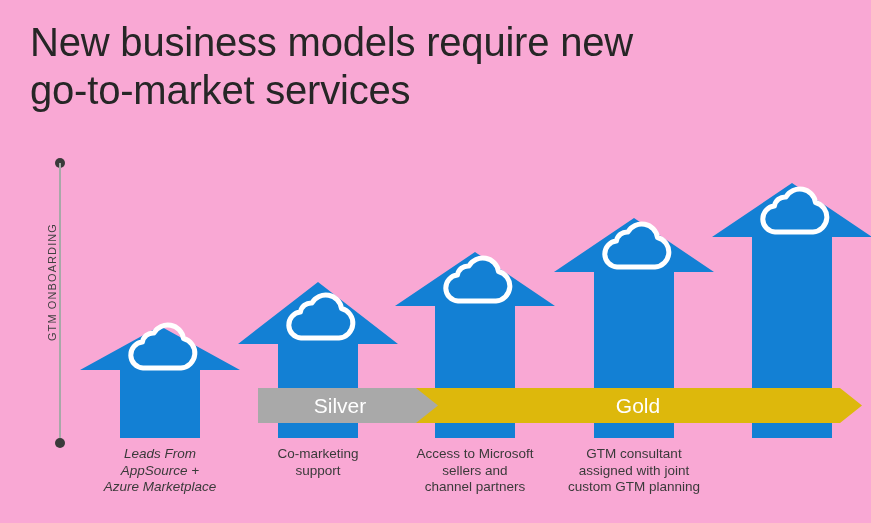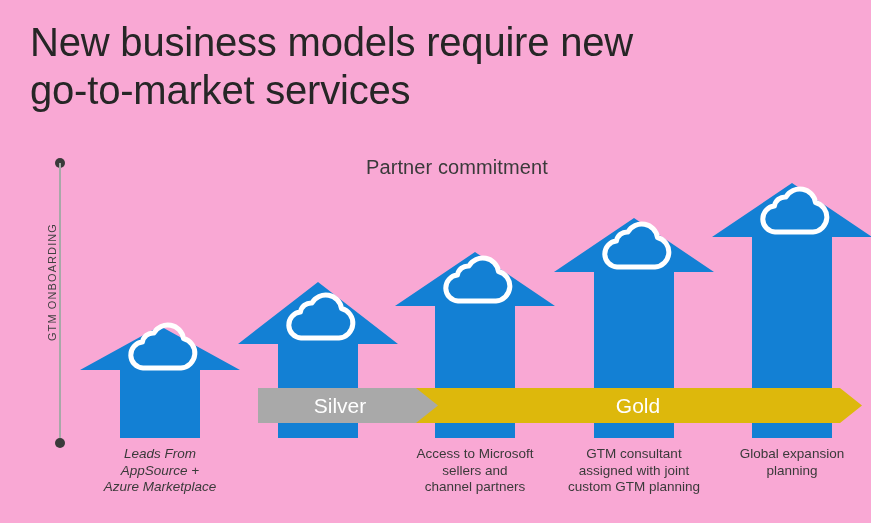--- a/index.html
+++ b/index.html
@@ -107,21 +107,20 @@
   }
 </style>
 </head>
 <body>
 
 <div id="slide">
 
   <div id="title">New business models require new
 go-to-market services</div>
 
-  <div id="partner-commitment">Partner commitment</div>
 
   <div id="gtm-axis">
     <div class="axis-dot top"></div>
     <div class="axis-line"></div>
     <div class="axis-dot bottom"></div>
     <div class="axis-label">GTM ONBOARDING</div>
   </div>
 
   <svg id="stage" viewBox="0 0 871 523" xmlns="http://www.w3.org/2000/svg">
 
@@ -158,22 +157,22 @@
 
     <g>
       <polygon fill="#a9a9a9" points="258,388 416,388 438,405.5 416,423 258,423"></polygon>
       <text x="340" y="413" text-anchor="middle" font-family="Liberation Sans, sans-serif" font-size="21" fill="#ffffff">Silver</text>
     </g>
   </svg>
 
   <div class="caption" style="left:80px; top:446px; width:160px;font-style:italic;">Leads From
 AppSource +
 Azure Marketplace</div>
+  <div class="caption" style="left:238px; top:446px; width:160px;">Co-marketing
+support</div>
   <div class="caption" style="left:393px; top:446px; width:164px;">Access to Microsoft
 sellers and
 channel partners</div>
   <div class="caption" style="left:548px; top:446px; width:172px;">GTM consultant
 assigned with joint
 custom GTM planning</div>
-  <div class="caption" style="left:712px; top:446px; width:160px;">Global expansion
-planning</div>
 
 </div>
 
 </body></html>

